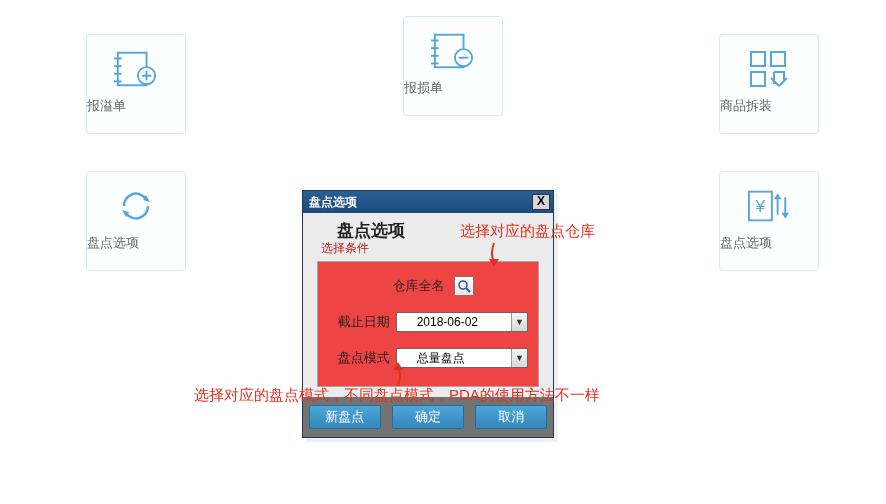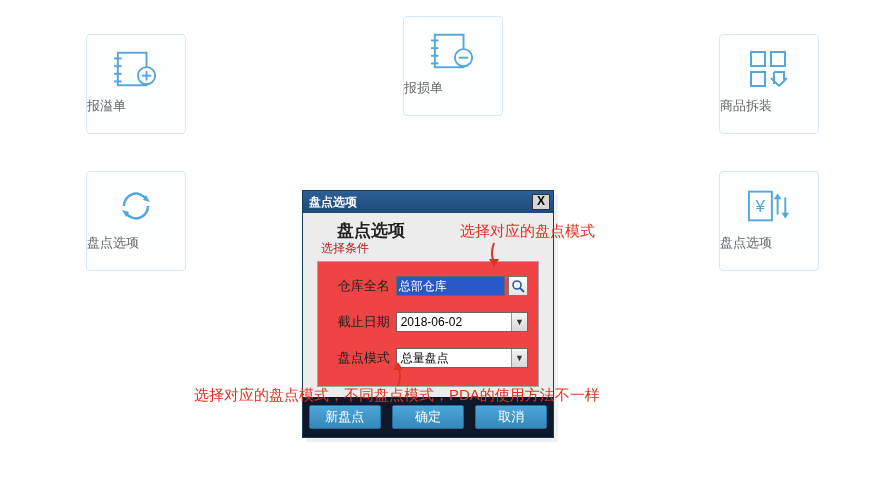--- a/index.html
+++ b/index.html
@@ -129,35 +129,35 @@
   }
   .dd {
     width: 133px;
     height: 20px;
     border: 1px solid #666;
     background: #fff;
     font-size: 12px;
     display: flex;
     align-items: center;
     justify-content: space-between;
-    padding-left: 4px;
+    padding-left: 20px;
   }
   .dd .arrow {
     width: 16px;
     height: 100%;
     background: linear-gradient(#f4f4f4,#d9d9d9);
     border-left: 1px solid #999;
     display: flex;
     align-items: center;
     justify-content: center;
     font-size: 9px;
     color: #333;
   }
   .btn-row {
-    background: #0f172a;
+    background: #737373;
     padding: 8px 0;
     display: flex;
     justify-content: space-around;
   }
   .btn {
     width: 72px;
     height: 24px;
     border: 1px solid #1e6fa0;
     background: linear-gradient(#4da6d8, #3487bb);
     color: #fff;
@@ -256,21 +256,20 @@
     <span class="close-btn">X</span>
   </div>
   <div class="dlg-body">
     <div style="display:flex;align-items:baseline;">
        <div class="dlg-title">盘点选项</div>
     </div>
     <div class="dlg-sub">选择条件</div>
     <div class="fieldset">
       <div class="row">
         <label>仓库全名</label>
-        <div class="txt selected">总部仓库</div>
         <div class="search-ico">
           <svg width="14" height="14" viewBox="0 0 14 14">
             <circle cx="6" cy="6" r="4" fill="none" stroke="#2a5aa0" stroke-width="1.6"></circle>
             <line x1="9" y1="9" x2="13" y2="13" stroke="#2a5aa0" stroke-width="1.8"></line>
           </svg>
         </div>
       </div>
       <div class="row">
         <label>截止日期</label>
         <div class="dd">
@@ -287,21 +286,21 @@
       </div>
     </div>
   </div>
   <div class="btn-row">
     <div class="btn">新盘点</div>
     <div class="btn">确定</div>
     <div class="btn">取消</div>
   </div>
 </div>
 
-<div class="anno" style="left:460px; top:222px;">选择对应的盘点模式</div>
+<div class="anno" style="left:460px; top:222px;">选择对应的盘点仓库</div>
 <div class="arrow-down" style="left:486px; top:241px;">
   <svg width="16" height="28" viewBox="0 0 16 28">
     <path d="M8 2 Q4 12 8 22" fill="none" stroke="#e03020" stroke-width="2"></path>
     <polygon points="8,26 3,18 13,18" fill="#e03020"></polygon>
   </svg>
 </div>
 
 <div class="anno" style="left:194px; top:386px;">选择对应的盘点模式，不同盘点模式，PDA的使用方法不一样</div>
 <div class="arrow-down" style="left:390px; top:357px; transform:rotate(180deg);">
   <svg width="16" height="28" viewBox="0 0 16 28">

